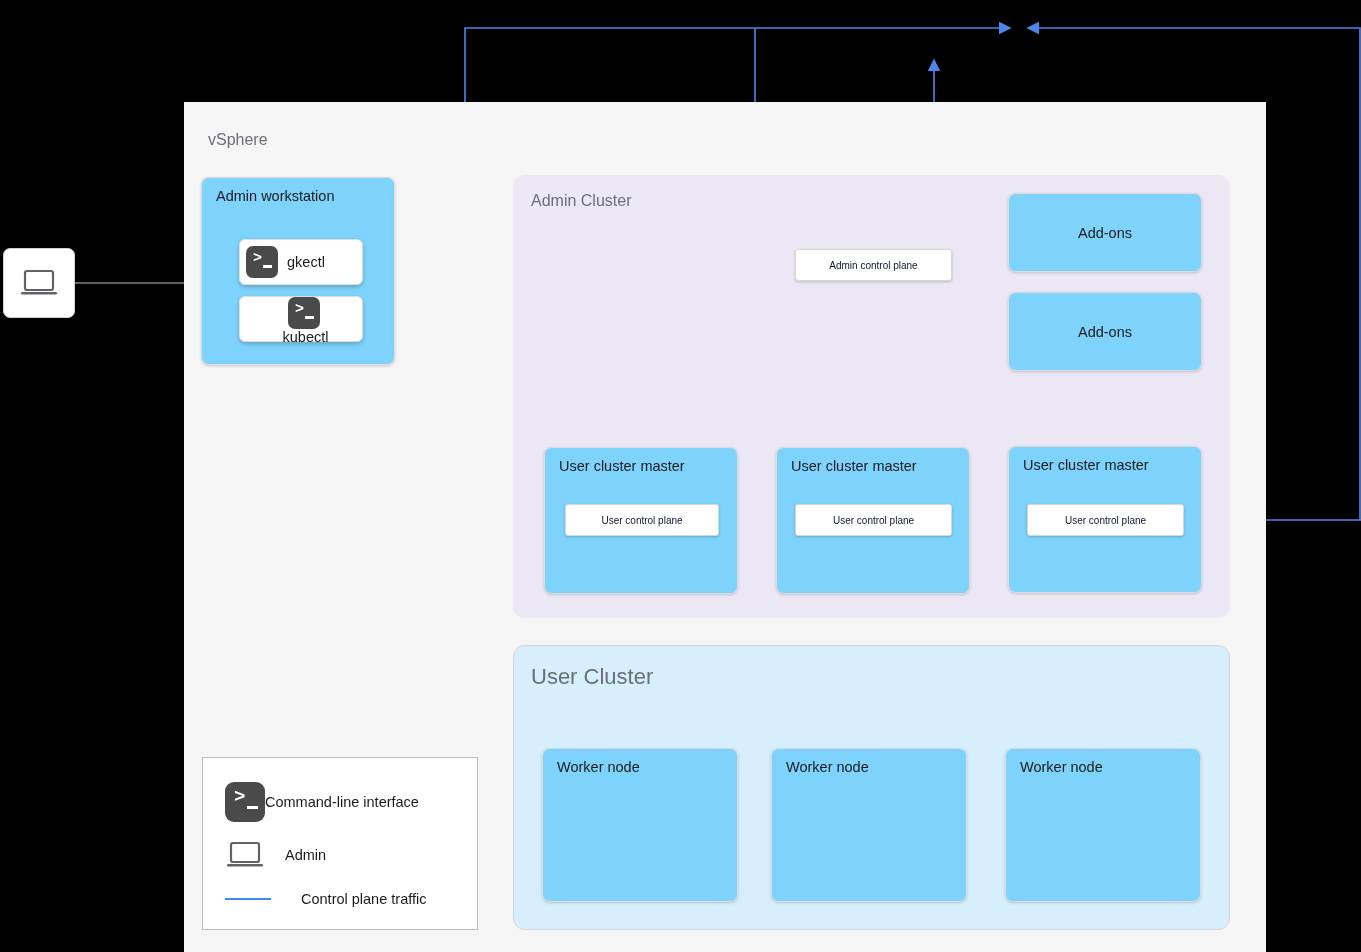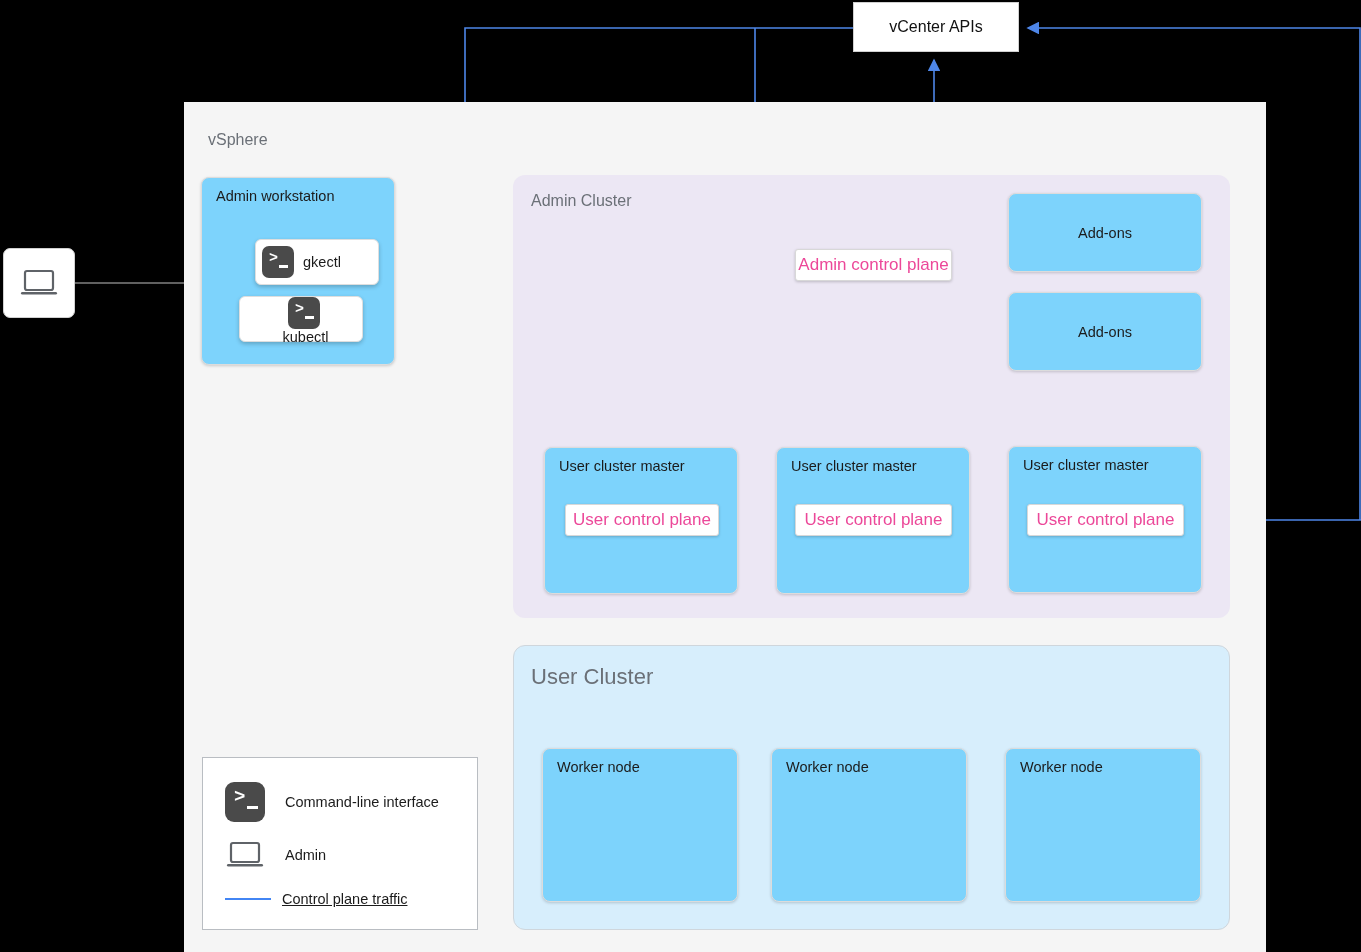--- a/index.html
+++ b/index.html
@@ -21,55 +21,55 @@
   #user-cluster-label{left:531px;top:664px;font-size:22px;color:#6b7077;}
 
   
   .card{background:#7dd3fc;border:1px solid #dcdcdc;border-radius:8px;
         box-shadow:0 1px 3px rgba(0,0,0,.18);}
   .card-title{position:absolute;left:14px;top:10px;font-size:14.5px;color:#1b1b1b;
               white-space:nowrap;}
   .plain{background:#fff;border:1px solid #d8d8d8;
          box-shadow:0 1px 3px rgba(0,0,0,.2);
          display:flex;align-items:center;justify-content:center;
-         font-size:17px;color:#ec4899;white-space:nowrap;}
+         font-size:10px;color:#0f172a;white-space:nowrap;}
 
   
   #vcenter{left:853px;top:2px;width:166px;height:50px;background:#fff;
            border:1px solid #d0d0d0;display:flex;align-items:center;
            justify-content:center;font-size:16px;color:#111;}
 
   
   #adminws{left:201px;top:177px;width:194px;height:188px;}
   .cli-row{position:absolute;width:122px;height:44px;left:37px;
            background:#fff;border:1px solid #dedede;border-radius:6px;
            box-shadow:0 2px 4px rgba(0,0,0,.22);
            display:flex;align-items:center;}
-  #gkectl-row{top:61px;margin-left:16px;} #kubectl-row{top:118px;flex-direction:column;}
+  #gkectl-row{top:61px;} #kubectl-row{top:118px;flex-direction:column;}
   .cli-icon{width:32px;height:32px;margin-left:6px;border-radius:7px;
             background:#4a4a4a;flex:0 0 auto;position:relative;}
   .cli-icon::before{content:">";position:absolute;left:7px;top:5px;
             color:#fff;font-family:"Liberation Mono","DejaVu Sans Mono",monospace;
             font-size:15px;font-weight:700;line-height:1;}
   .cli-icon::after{content:"";position:absolute;left:17px;top:19px;width:9px;
             height:2.5px;background:#fff;}
   .cli-label{font-size:14.5px;color:#1b1b1b;margin-left:9px;}
 
   
   #user-device{left:3px;top:248px;width:72px;height:70px;background:#fff;
                border:1px solid #d0d0d0;border-radius:7px;
                display:flex;align-items:center;justify-content:center;}
 
   
   #legend-title{left:201px;top:770px;font-size:19px;color:#fef9c3;}
   #legend-box{left:202px;top:757px;width:276px;height:173px;background:#fff;
               border:1px solid #b9bdc2;}
   .lg-row{position:absolute;left:22px;display:flex;align-items:center;}
   #lg-row-cli{top:24px;} #lg-row-user{top:82px;} #lg-row-line{top:133px;}
-  .lg-text{font-size:14.5px;color:#1b1b1b;margin-left:20px;white-space:nowrap;}
+  .lg-text{font-size:14.5px;color:#1b1b1b;white-space:nowrap;}
   .lg-cli{width:40px;height:40px;border-radius:9px;background:#4a4a4a;position:relative;}
   .lg-cli::before{content:">";position:absolute;left:9px;top:6px;color:#fff;
       font-family:"Liberation Mono","DejaVu Sans Mono",monospace;font-size:19px;
       font-weight:700;line-height:1;}
   .lg-cli::after{content:"";position:absolute;left:22px;top:24px;width:11px;height:3px;background:#fff;}
   .lg-swatch{width:46px;height:2px;background:#4285f4;}
   .lg-user{width:40px;height:30px;}
 </style>
 </head>
 <body>
@@ -131,21 +131,20 @@
 
   <div class="abs" id="vsphere"></div>
   <div class="abs" id="vsphere-label">vSphere</div>
 
   <div class="abs" id="admin-cluster"></div>
   <div class="abs" id="admin-cluster-label">Admin Cluster</div>
 
   <div class="abs" id="user-cluster"></div>
   <div class="abs" id="user-cluster-label">User Cluster</div>
 
-  <div class="abs" id="vcenter">vCenter APIs</div>
 
   <div class="abs" id="user-device">
     <svg width="40" height="30" viewBox="0 0 40 30">
       <rect x="6" y="3" width="28" height="19" rx="2" fill="none" stroke="#5f6368" stroke-width="2.2"></rect>
       <rect x="2" y="24" width="36" height="2.6" rx="1.3" fill="#5f6368"></rect>
     </svg>
   </div>
 
   <div class="abs card" id="adminws">
     <div class="card-title">Admin workstation</div>
@@ -201,17 +200,17 @@
     </div>
     <div class="lg-row" id="lg-row-user">
       <svg class="lg-user" viewBox="0 0 40 30">
         <rect x="6" y="3" width="28" height="19" rx="2" fill="none" stroke="#5f6368" stroke-width="2.2"></rect>
         <rect x="2" y="24" width="36" height="2.6" rx="1.3" fill="#5f6368"></rect>
       </svg>
       <span class="lg-text" style="margin-left:20px;">Admin</span>
     </div>
     <div class="lg-row" id="lg-row-line">
       <span class="lg-swatch"></span>
-      <span class="lg-text" style="margin-left:11px;text-decoration:underline;">Control plane traffic</span>
+      <span class="lg-text" style="margin-left:30px;">Control plane traffic</span>
     </div>
   </div>
 
 </div>
 
 </body></html>

